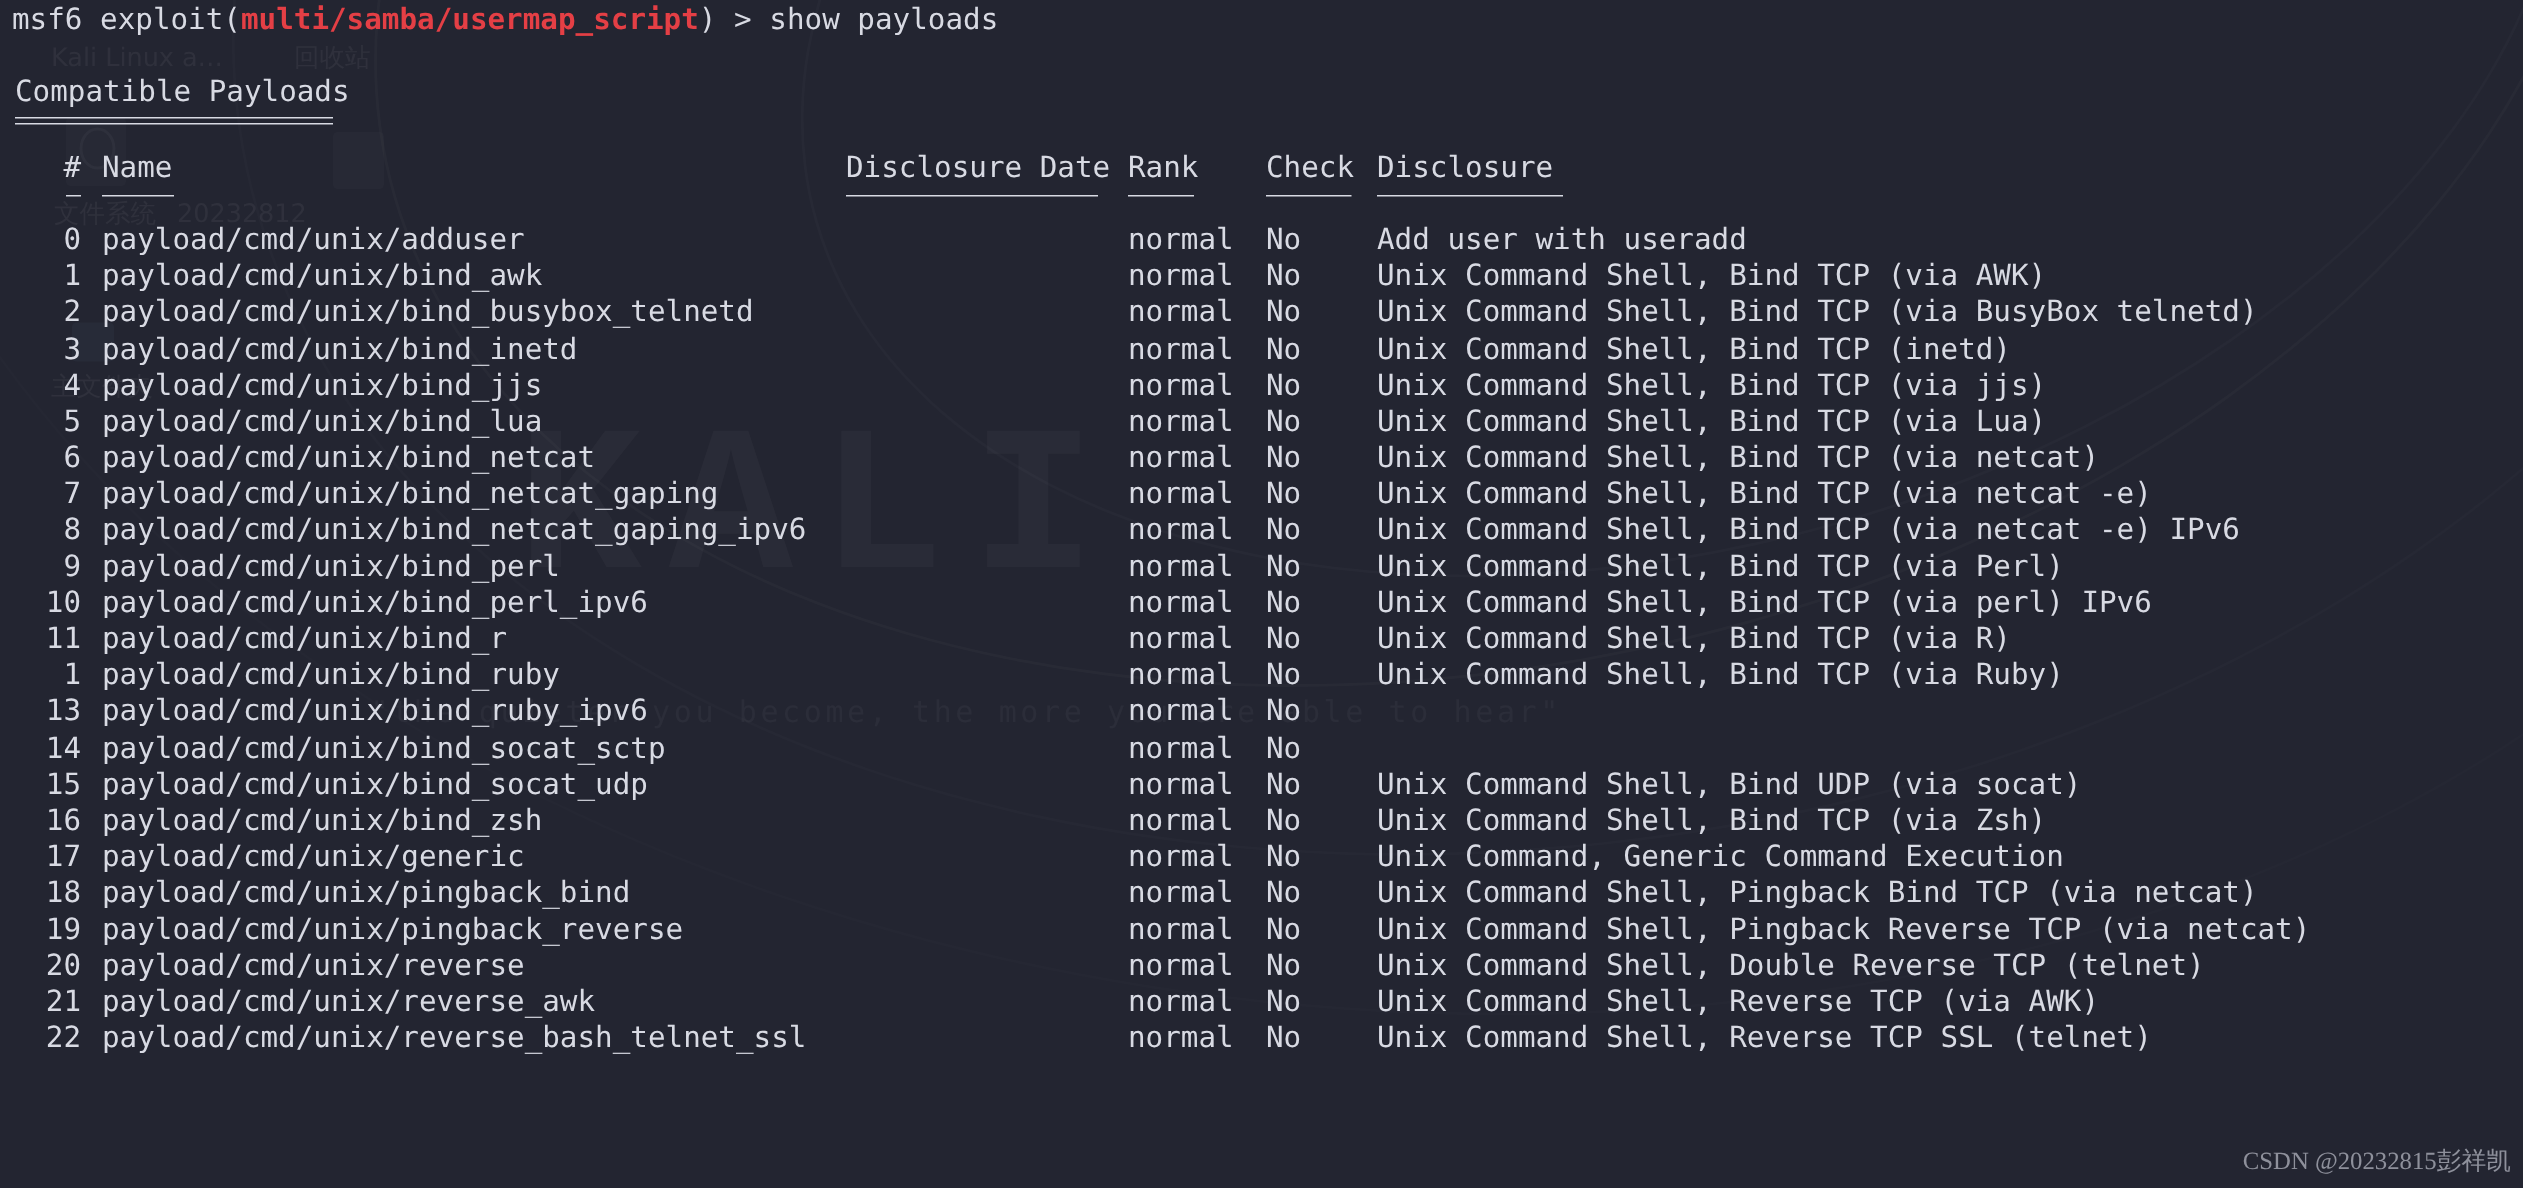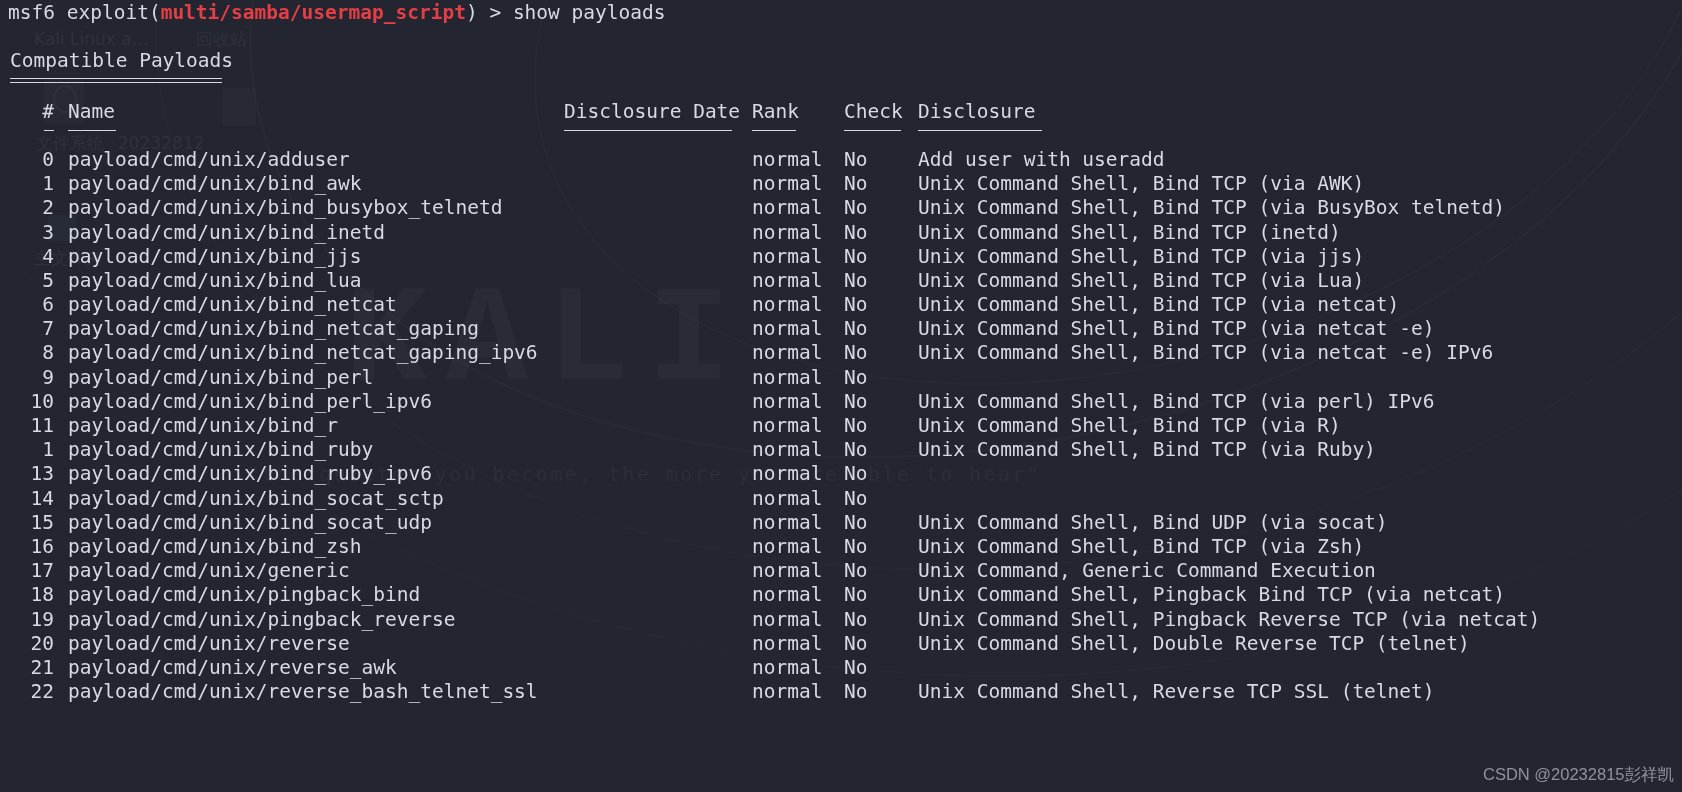--- a/index.html
+++ b/index.html
@@ -166,21 +166,21 @@
   .hdr-underline .c-desc .u  { width: 124px; }
 
   
   .csdn {
     position: absolute;
     right: 8px;
     bottom: 6px;
     z-index: 9;
     font-size: 16.5px;
     color: rgba(214,216,226,0.60);
-    font-family: Liberation Sans, sans-serif;
+    font-family: Liberation Serif, serif;
     white-space: nowrap;
   }
 </style>
 </head>
 <body>
 
 <div id="terminal">
 
   <div class="wall">
     <div class="wall-swoosh sw1"></div>
@@ -236,33 +236,33 @@
       <div id="rows-host">
           <div class="trow"><span class="c-idx">0</span><span class="c-name">payload/cmd/unix/adduser</span><span class="c-date"></span><span class="c-rank">normal</span><span class="c-check">No</span><span class="c-desc">Add user with useradd</span></div>
           <div class="trow"><span class="c-idx">1</span><span class="c-name">payload/cmd/unix/bind_awk</span><span class="c-date"></span><span class="c-rank">normal</span><span class="c-check">No</span><span class="c-desc">Unix Command Shell, Bind TCP (via AWK)</span></div>
           <div class="trow"><span class="c-idx">2</span><span class="c-name">payload/cmd/unix/bind_busybox_telnetd</span><span class="c-date"></span><span class="c-rank">normal</span><span class="c-check">No</span><span class="c-desc">Unix Command Shell, Bind TCP (via BusyBox telnetd)</span></div>
           <div class="trow"><span class="c-idx">3</span><span class="c-name">payload/cmd/unix/bind_inetd</span><span class="c-date"></span><span class="c-rank">normal</span><span class="c-check">No</span><span class="c-desc">Unix Command Shell, Bind TCP (inetd)</span></div>
           <div class="trow"><span class="c-idx">4</span><span class="c-name">payload/cmd/unix/bind_jjs</span><span class="c-date"></span><span class="c-rank">normal</span><span class="c-check">No</span><span class="c-desc">Unix Command Shell, Bind TCP (via jjs)</span></div>
           <div class="trow"><span class="c-idx">5</span><span class="c-name">payload/cmd/unix/bind_lua</span><span class="c-date"></span><span class="c-rank">normal</span><span class="c-check">No</span><span class="c-desc">Unix Command Shell, Bind TCP (via Lua)</span></div>
           <div class="trow"><span class="c-idx">6</span><span class="c-name">payload/cmd/unix/bind_netcat</span><span class="c-date"></span><span class="c-rank">normal</span><span class="c-check">No</span><span class="c-desc">Unix Command Shell, Bind TCP (via netcat)</span></div>
           <div class="trow"><span class="c-idx">7</span><span class="c-name">payload/cmd/unix/bind_netcat_gaping</span><span class="c-date"></span><span class="c-rank">normal</span><span class="c-check">No</span><span class="c-desc">Unix Command Shell, Bind TCP (via netcat -e)</span></div>
           <div class="trow"><span class="c-idx">8</span><span class="c-name">payload/cmd/unix/bind_netcat_gaping_ipv6</span><span class="c-date"></span><span class="c-rank">normal</span><span class="c-check">No</span><span class="c-desc">Unix Command Shell, Bind TCP (via netcat -e) IPv6</span></div>
-          <div class="trow"><span class="c-idx">9</span><span class="c-name">payload/cmd/unix/bind_perl</span><span class="c-date"></span><span class="c-rank">normal</span><span class="c-check">No</span></div>
+          <div class="trow"><span class="c-idx">9</span><span class="c-name">payload/cmd/unix/bind_perl</span><span class="c-date"></span><span class="c-rank">normal</span><span class="c-check">No</span><span class="c-desc">Unix Command Shell, Bind TCP (via Perl)</span></div>
           <div class="trow"><span class="c-idx">10</span><span class="c-name">payload/cmd/unix/bind_perl_ipv6</span><span class="c-date"></span><span class="c-rank">normal</span><span class="c-check">No</span><span class="c-desc">Unix Command Shell, Bind TCP (via perl) IPv6</span></div>
           <div class="trow"><span class="c-idx">11</span><span class="c-name">payload/cmd/unix/bind_r</span><span class="c-date"></span><span class="c-rank">normal</span><span class="c-check">No</span><span class="c-desc">Unix Command Shell, Bind TCP (via R)</span></div>
           <div class="trow"><span class="c-idx">1</span><span class="c-name">payload/cmd/unix/bind_ruby</span><span class="c-date"></span><span class="c-rank">normal</span><span class="c-check">No</span><span class="c-desc">Unix Command Shell, Bind TCP (via Ruby)</span></div>
           <div class="trow"><span class="c-idx">13</span><span class="c-name">payload/cmd/unix/bind_ruby_ipv6</span><span class="c-date"></span><span class="c-rank">normal</span><span class="c-check">No</span></div>
           <div class="trow"><span class="c-idx">14</span><span class="c-name">payload/cmd/unix/bind_socat_sctp</span><span class="c-date"></span><span class="c-rank">normal</span><span class="c-check">No</span></div>
           <div class="trow"><span class="c-idx">15</span><span class="c-name">payload/cmd/unix/bind_socat_udp</span><span class="c-date"></span><span class="c-rank">normal</span><span class="c-check">No</span><span class="c-desc">Unix Command Shell, Bind UDP (via socat)</span></div>
           <div class="trow"><span class="c-idx">16</span><span class="c-name">payload/cmd/unix/bind_zsh</span><span class="c-date"></span><span class="c-rank">normal</span><span class="c-check">No</span><span class="c-desc">Unix Command Shell, Bind TCP (via Zsh)</span></div>
           <div class="trow"><span class="c-idx">17</span><span class="c-name">payload/cmd/unix/generic</span><span class="c-date"></span><span class="c-rank">normal</span><span class="c-check">No</span><span class="c-desc">Unix Command, Generic Command Execution</span></div>
           <div class="trow"><span class="c-idx">18</span><span class="c-name">payload/cmd/unix/pingback_bind</span><span class="c-date"></span><span class="c-rank">normal</span><span class="c-check">No</span><span class="c-desc">Unix Command Shell, Pingback Bind TCP (via netcat)</span></div>
           <div class="trow"><span class="c-idx">19</span><span class="c-name">payload/cmd/unix/pingback_reverse</span><span class="c-date"></span><span class="c-rank">normal</span><span class="c-check">No</span><span class="c-desc">Unix Command Shell, Pingback Reverse TCP (via netcat)</span></div>
           <div class="trow"><span class="c-idx">20</span><span class="c-name">payload/cmd/unix/reverse</span><span class="c-date"></span><span class="c-rank">normal</span><span class="c-check">No</span><span class="c-desc">Unix Command Shell, Double Reverse TCP (telnet)</span></div>
-          <div class="trow"><span class="c-idx">21</span><span class="c-name">payload/cmd/unix/reverse_awk</span><span class="c-date"></span><span class="c-rank">normal</span><span class="c-check">No</span></div>
+          <div class="trow"><span class="c-idx">21</span><span class="c-name">payload/cmd/unix/reverse_awk</span><span class="c-date"></span><span class="c-rank">normal</span><span class="c-check">No</span><span class="c-desc">Unix Command Shell, Reverse TCP (via AWK)</span></div>
           <div class="trow"><span class="c-idx">22</span><span class="c-name">payload/cmd/unix/reverse_bash_telnet_ssl</span><span class="c-date"></span><span class="c-rank">normal</span><span class="c-check">No</span><span class="c-desc">Unix Command Shell, Reverse TCP SSL (telnet)</span></div>
         </div>
     </div>
 
   </div>
 
   <div class="csdn">CSDN @20232815彭祥凯</div>
 </div>
 
 </body></html>

